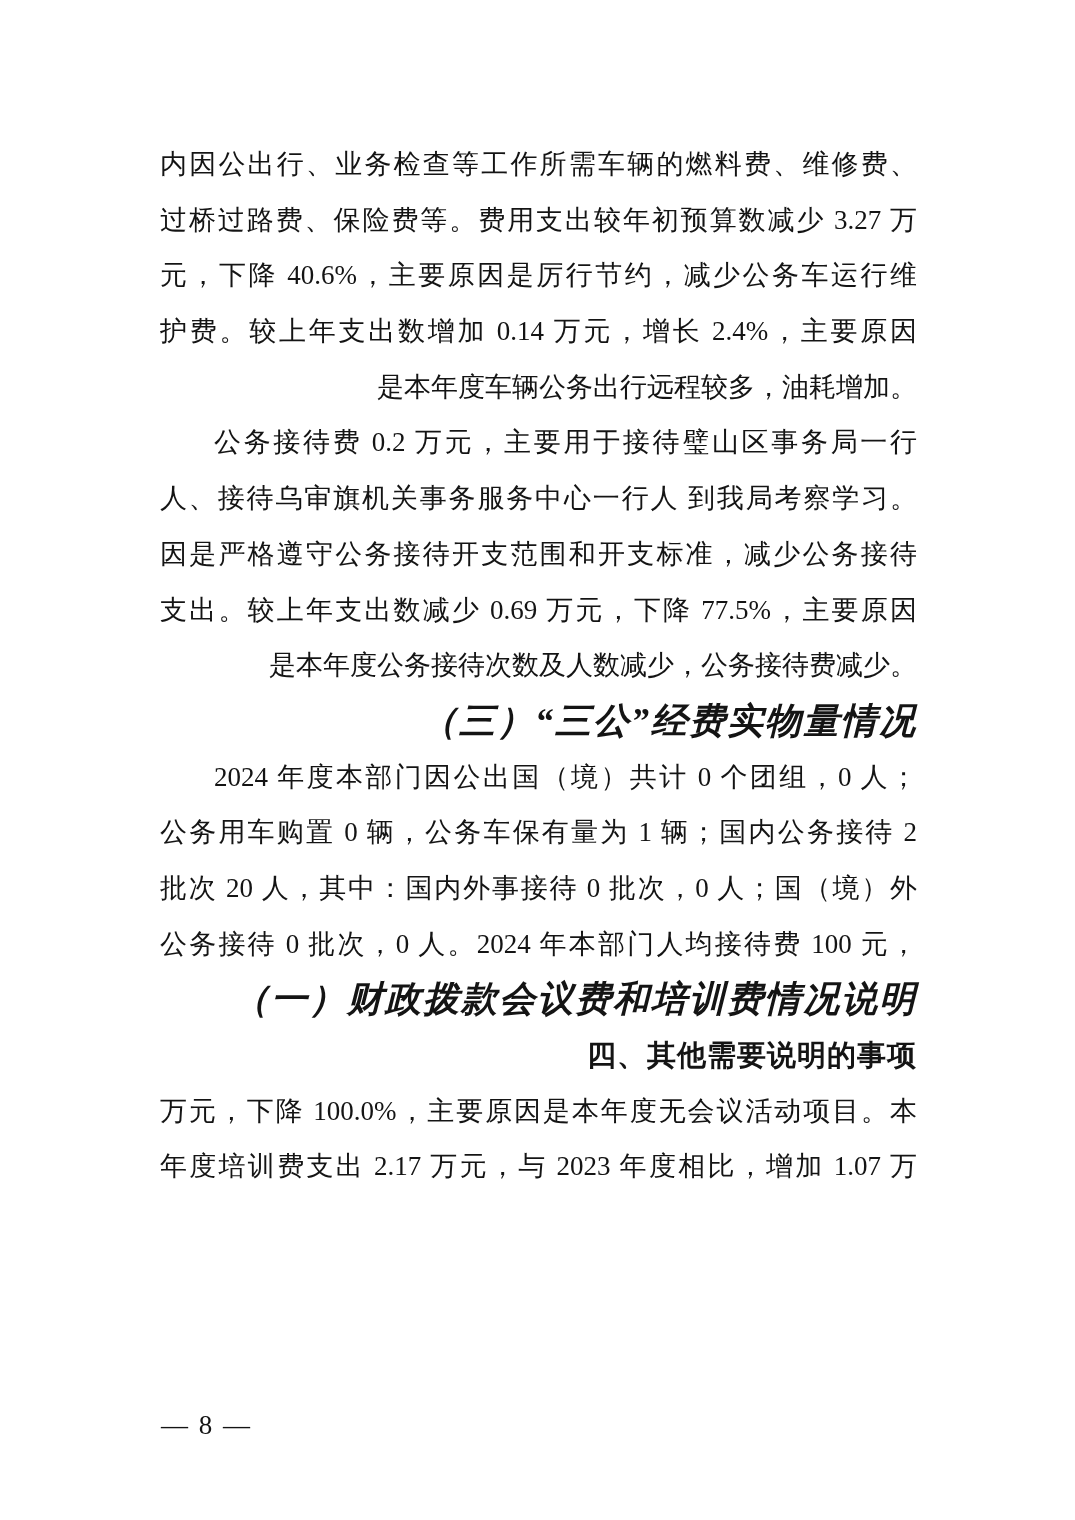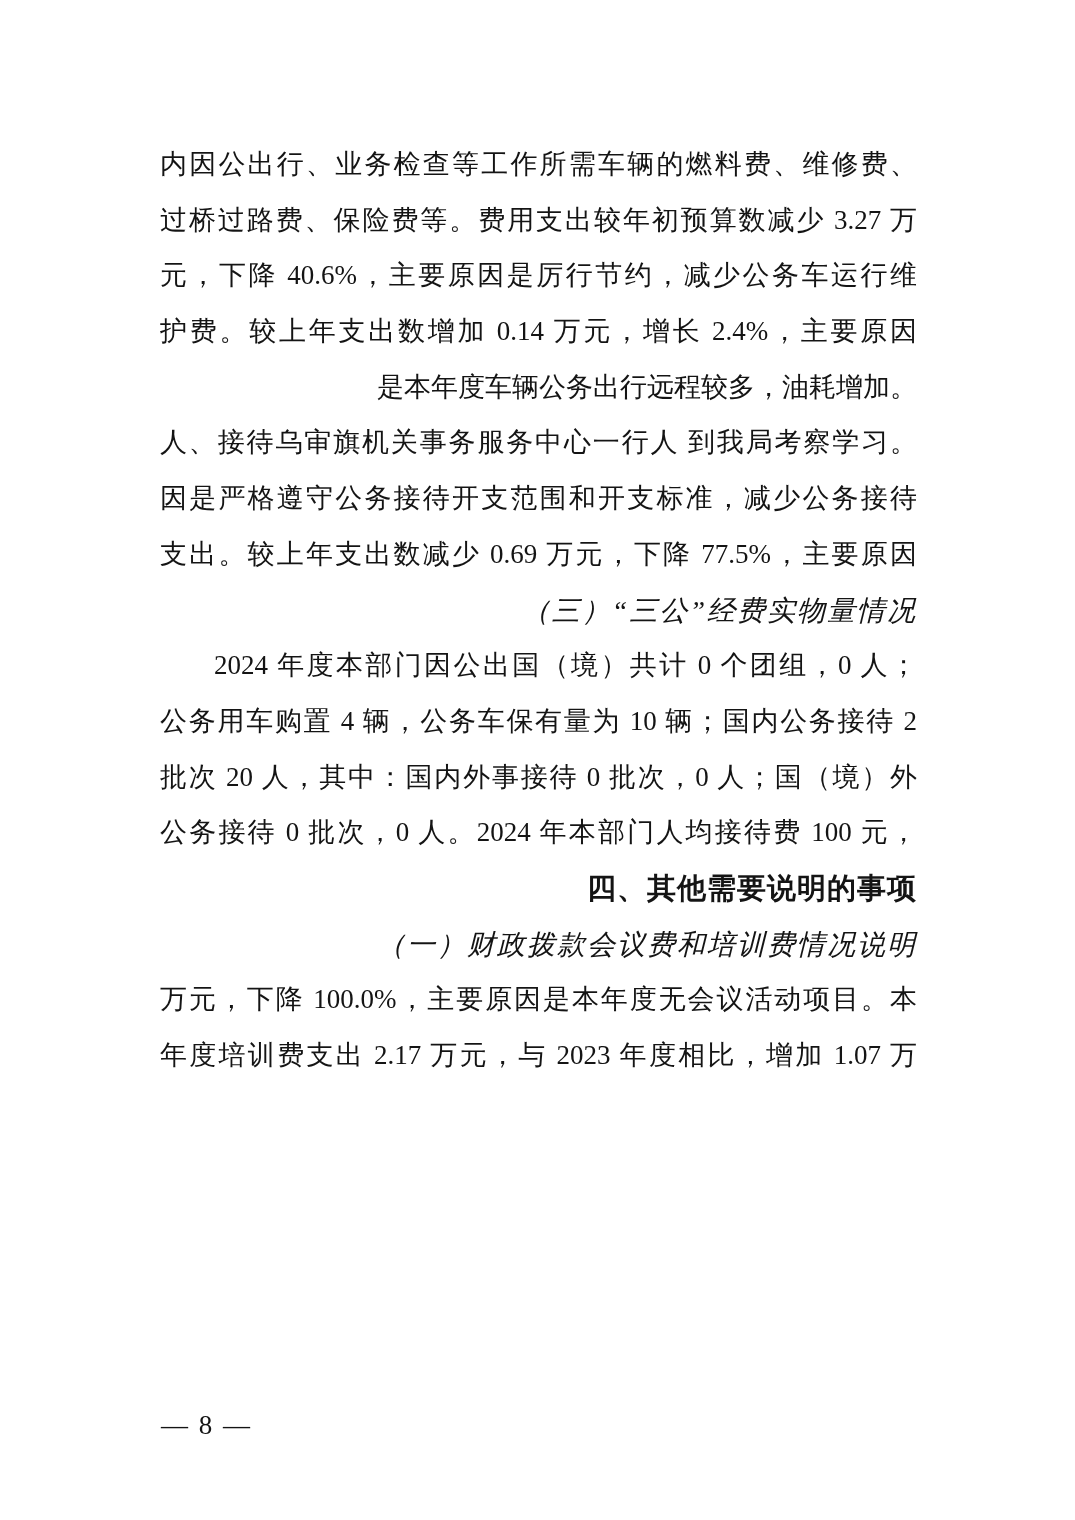--- a/index.html
+++ b/index.html
@@ -34,22 +34,23 @@
     white-space: normal;
     text-align: justify;
     text-align-last: justify;
   }
   .line.indent {
     text-indent: 2em;
   }
   
   .line.heading-kai {
     font-style: italic;
-    font-size: 28px;
+    font-size: 36px;
     letter-spacing: 2px;
+    font-weight: bold;
   }
   
   .line.heading-hei {
     font-family: "Liberation Sans", "DejaVu Sans", sans-serif;
     font-weight: 700;
     font-size: 29px;
     letter-spacing: 1px;
   }
   .footer {
     position: absolute;
@@ -64,28 +65,30 @@
 </head>
 <body>
 
 <div class="page">
   <div class="content">
     <div class="line j">内因公出行、业务检查等工作所需车辆的燃料费、维修费、</div>
     <div class="line j">过桥过路费、保险费等。费用支出较年初预算数减少 3.27 万</div>
     <div class="line j">元，下降 40.6%，主要原因是厉行节约，减少公务车运行维</div>
     <div class="line j">护费。较上年支出数增加 0.14 万元，增长 2.4%，主要原因</div>
     <div class="line">是本年度车辆公务出行远程较多，油耗增加。</div>
+    <div class="line j indent">公务接待费 0.2 万元，主要用于接待璧山区事务局一行</div>
     <div class="line j">人、接待乌审旗机关事务服务中心一行人 到我局考察学习。</div>
     <div class="line j">因是严格遵守公务接待开支范围和开支标准，减少公务接待</div>
     <div class="line j">支出。较上年支出数减少 0.69 万元，下降 77.5%，主要原因</div>
+    <div class="line">是本年度公务接待次数及人数减少，公务接待费减少。</div>
     <div class="line heading-kai indent">（三）“三公”经费实物量情况</div>
     <div class="line j indent">2024 年度本部门因公出国（境）共计 0 个团组，0 人；</div>
-    <div class="line j">公务用车购置 4 辆，公务车保有量为 10 辆；国内公务接待 2</div>
+    <div class="line j">公务用车购置 0 辆，公务车保有量为 1 辆；国内公务接待 2</div>
     <div class="line j">批次 20 人，其中：国内外事接待 0 批次，0 人；国（境）外</div>
     <div class="line j">公务接待 0 批次，0 人。2024 年本部门人均接待费 100 元，</div>
+    <div class="line heading-kai indent">（一）财政拨款会议费和培训费情况说明</div>
     <div class="line heading-hei indent">四、其他需要说明的事项</div>
-    <div class="line heading-kai indent">（一）财政拨款会议费和培训费情况说明</div>
     <div class="line j">万元，下降 100.0%，主要原因是本年度无会议活动项目。本</div>
     <div class="line j">年度培训费支出 2.17 万元，与 2023 年度相比，增加 1.07 万</div>
   </div>
 
   <div class="footer">— 8 —</div>
 </div>
 
 </body></html>

